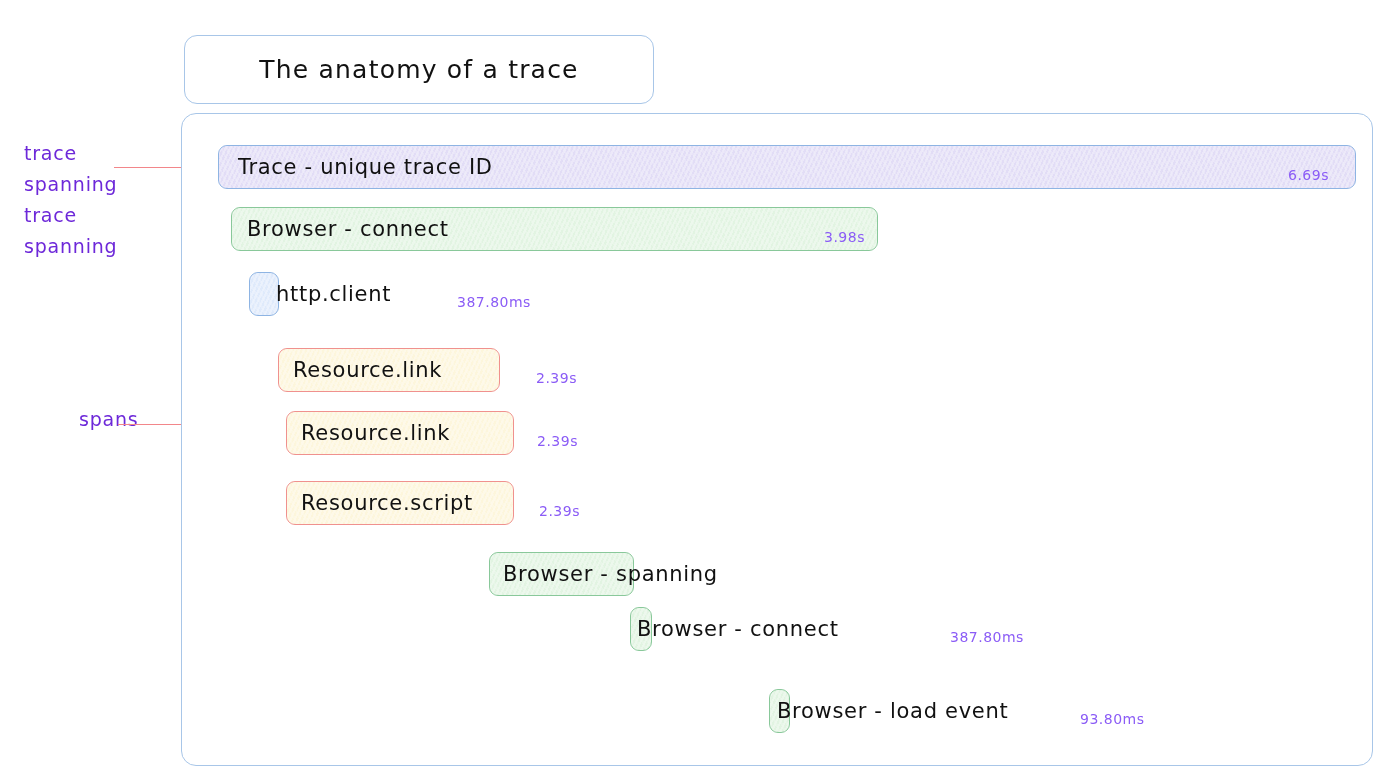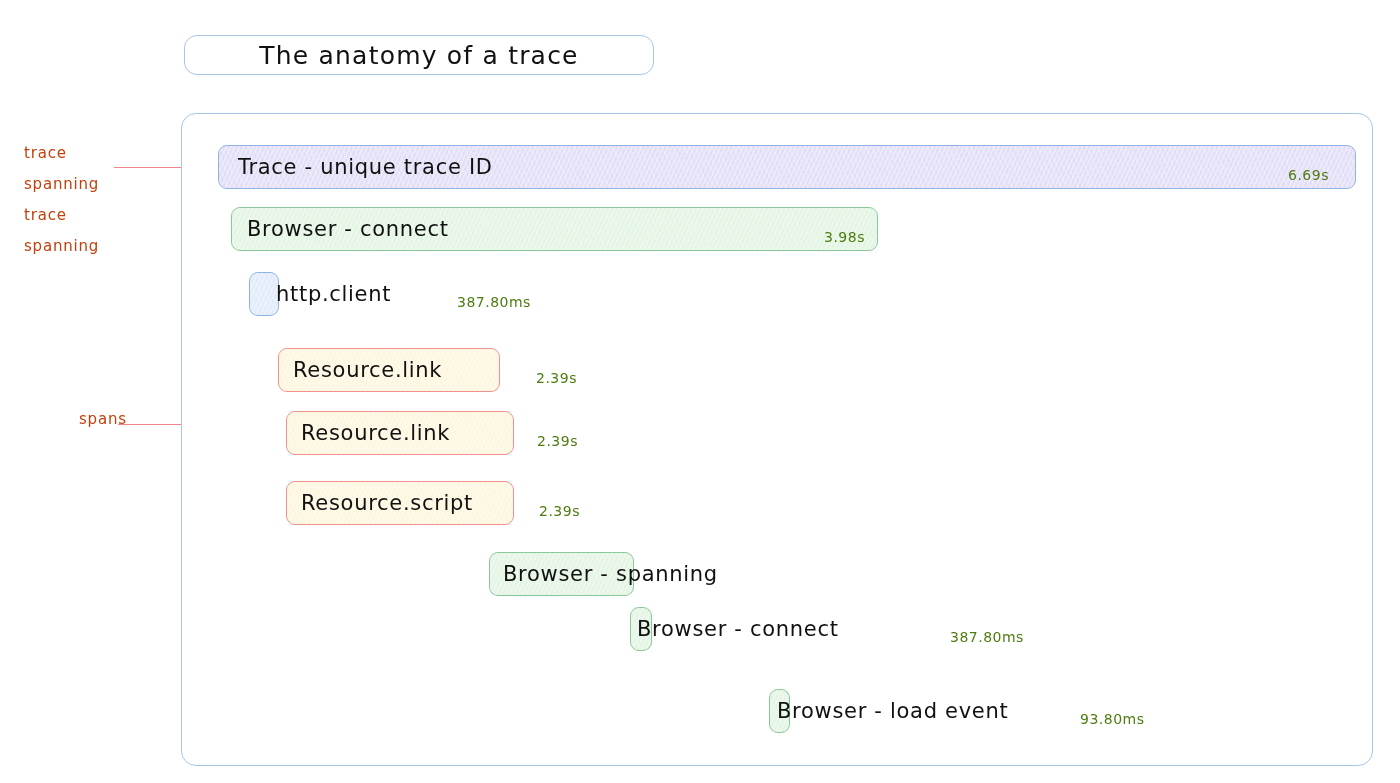--- a/index.html
+++ b/index.html
@@ -26,21 +26,21 @@
     letter-spacing: 0.6px;
     color: #111111;
     white-space: nowrap;
   }
 
   
   #title-box {
     left: 184px;
     top: 35px;
     width: 470px;
-    height: 40px;
+    height: 69px;
     border: 1.6px solid #a8c6e8;
     border-radius: 13px;
     background: #ffffff;
     box-sizing: border-box;
   }
   #title-text {
     left: 0; top: 0;
     width: 100%; height: 100%;
     display: flex;
     align-items: center;
@@ -56,24 +56,24 @@
     width: 1192px;
     height: 653px;
     border: 1.6px solid #a8c6e8;
     border-radius: 15px;
     background: #ffffff;
     box-sizing: border-box;
   }
 
   
   .annotation {
-    font-size: 15px;
+    font-size: 19px;
     line-height: 31px;
     letter-spacing: 0.8px;
-    color: #c2410c;
+    color: #6d28d9;
   }
   #ann-trace { left: 24px; top: 138px; }
   #ann-spans { left: 66px; top: 404px; margin-left: 13px; }
 
   
   .leader-h {
     height: 0;
     border-top: 1.6px solid #f2868a;
   }
   .bracket-v {
@@ -99,21 +99,21 @@
     align-items: center;
     font-size: 21px;
     letter-spacing: 0.7px;
     white-space: nowrap;
     color: #111;
     pointer-events: none;
   }
   .duration {
     font-size: 14px;
     letter-spacing: 0.5px;
-    color: #4d7c0f;
+    color: #8b5cf6;
     white-space: nowrap;
     display: flex;
     align-items: center;
     height: 60px;
   }
 
   
   .row { height: 44px; }
 
   

